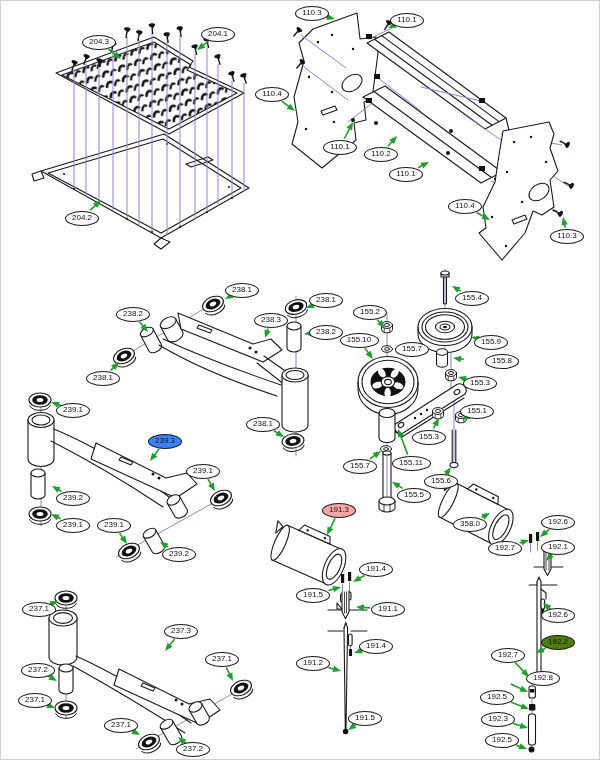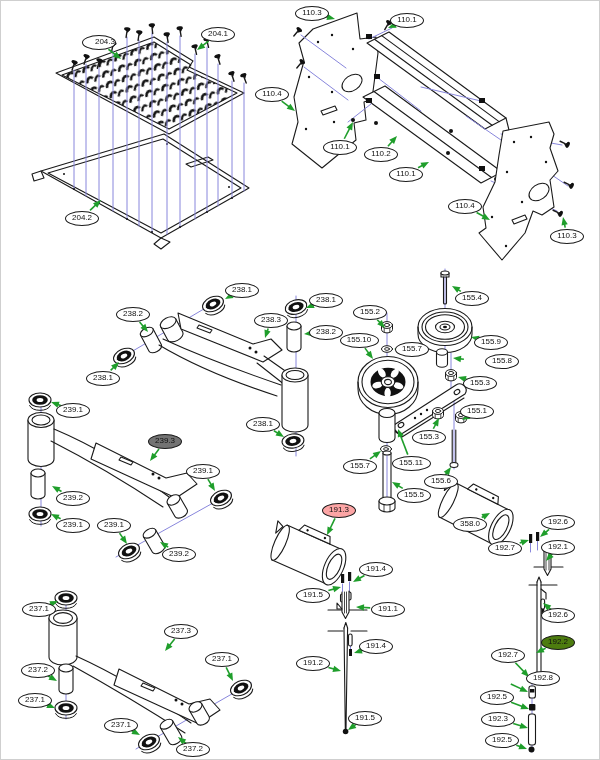--- a/index.html
+++ b/index.html
@@ -538,21 +538,21 @@
       <polygon points="527,691 518.3973013909783,690.5167023253359 521.1037683690975,684.7171302293661" fill="#1f9e2b"></polygon>
       <line x1="510.0959952549693" y1="701.2859982206135" x2="523.3183541121548" y2="706.244382792058" stroke="#1f9e2b" stroke-width="1.6"></line>
       <polygon points="528,708 519.3857715663647,708.1872658355138 521.6329615925305,702.194759099072" fill="#1f9e2b"></polygon>
       <line x1="512.1932624327612" y1="722.5579787298284" x2="522.2108685738942" y2="725.5632605721682" stroke="#1f9e2b" stroke-width="1.6"></line>
       <polygon points="527,727 518.4178764844186,727.7662610281769 520.2569029520431,721.6361728027615" fill="#1f9e2b"></polygon>
       <line x1="515.3146776706196" y1="744.1532839614231" x2="521.2955629406564" y2="746.3064026586363" stroke="#1f9e2b" stroke-width="1.6"></line>
       <polygon points="526,748 517.3889984065773,748.301083971798 519.556803003523,742.2794045358381" fill="#1f9e2b"></polygon>
     </svg>
 
 <div id="callouts">
-      <div class="callout" style="width: 34px; height: 15px; left: 81px; top: 33.5px; background: rgb(255, 255, 255); border-color: rgb(26, 26, 26); justify-content: flex-end;">
+      <div class="callout" style="width: 34px; height: 15px; left: 81px; top: 33.5px; background: rgb(255, 255, 255); border-color: rgb(26, 26, 26);">
     <span>204.3</span>
   </div>
       <div class="callout" style="width: 34px; height: 15px; left: 200px; top: 25.5px; background: rgb(255, 255, 255); border-color: rgb(26, 26, 26);">
     <span>204.1</span>
   </div>
       <div class="callout" style="width: 34px; height: 15px; left: 64px; top: 209.5px; background: rgb(255, 255, 255); border-color: rgb(26, 26, 26);">
     <span>204.2</span>
   </div>
       <div class="callout" style="width: 34px; height: 15px; left: 294px; top: 4.5px; background: rgb(255, 255, 255); border-color: rgb(26, 26, 26);">
     <span>110.3</span>
@@ -634,21 +634,21 @@
   </div>
       <div class="callout" style="width: 34px; height: 15px; left: 396px; top: 486.5px; background: rgb(255, 255, 255); border-color: rgb(26, 26, 26);">
     <span>155.5</span>
   </div>
       <div class="callout" style="width: 34px; height: 15px; left: 423px; top: 472.5px; background: rgb(255, 255, 255); border-color: rgb(26, 26, 26);">
     <span>155.6</span>
   </div>
       <div class="callout" style="width: 34px; height: 15px; left: 55px; top: 401.5px; background: rgb(255, 255, 255); border-color: rgb(26, 26, 26);">
     <span>239.1</span>
   </div>
-      <div class="callout" style="width: 34px; height: 15px; left: 147px; top: 432.5px; background: #737373; border-color: rgb(26, 26, 26);">
+      <div class="callout" style="width: 34px; height: 15px; left: 147px; top: 432.5px; background: #3b82f6; border-color: rgb(26, 26, 26);">
     <span>239.3</span>
   </div>
       <div class="callout" style="width: 34px; height: 15px; left: 185px; top: 462.5px; background: rgb(255, 255, 255); border-color: rgb(26, 26, 26);">
     <span>239.1</span>
   </div>
       <div class="callout" style="width: 34px; height: 15px; left: 55px; top: 489.5px; background: rgb(255, 255, 255); border-color: rgb(26, 26, 26);">
     <span>239.2</span>
   </div>
       <div class="callout" style="width: 34px; height: 15px; left: 55px; top: 516.5px; background: rgb(255, 255, 255); border-color: rgb(26, 26, 26);">
     <span>239.1</span>

